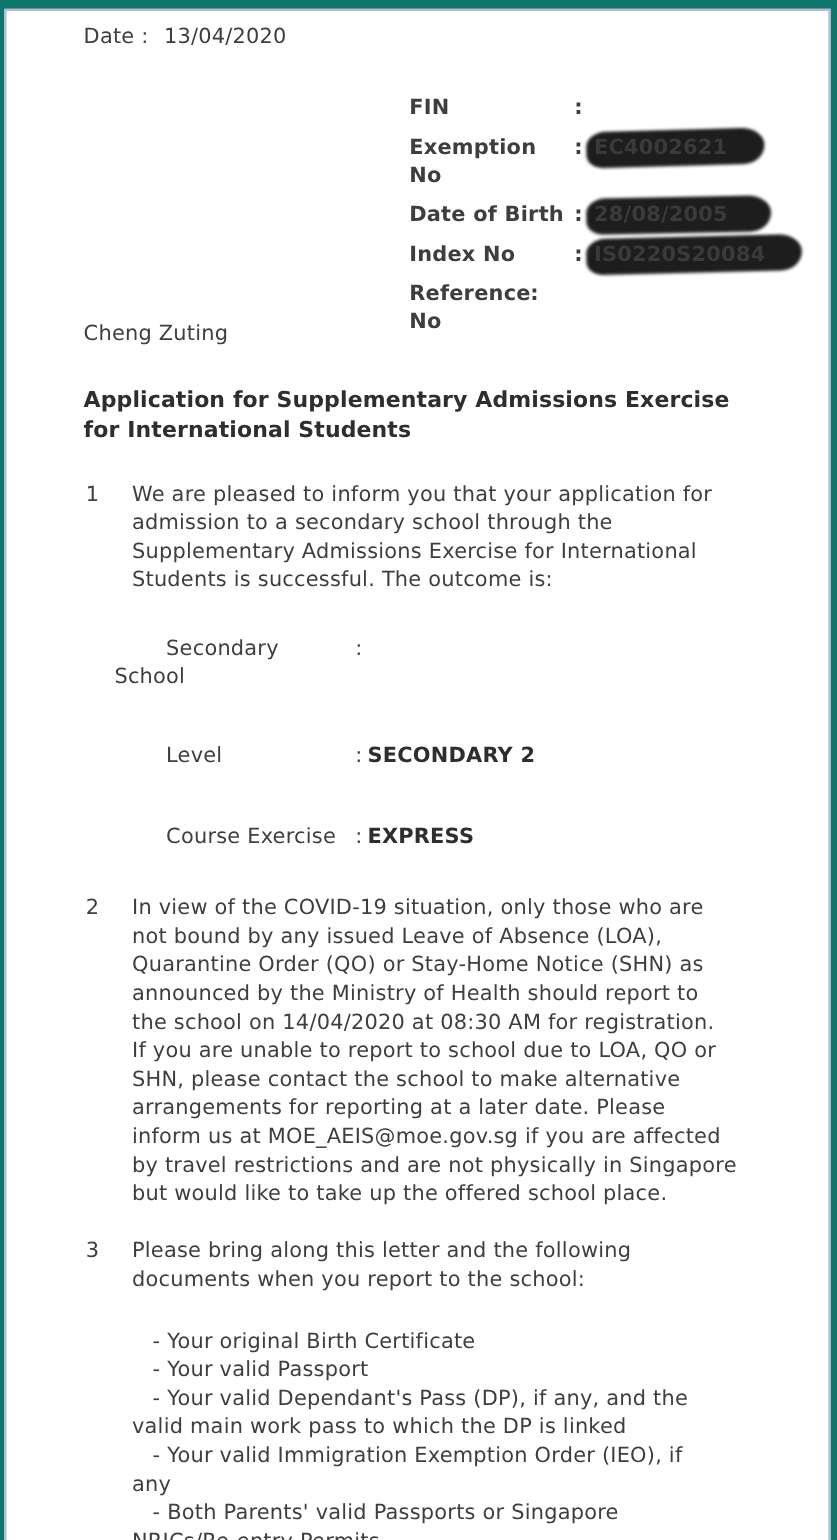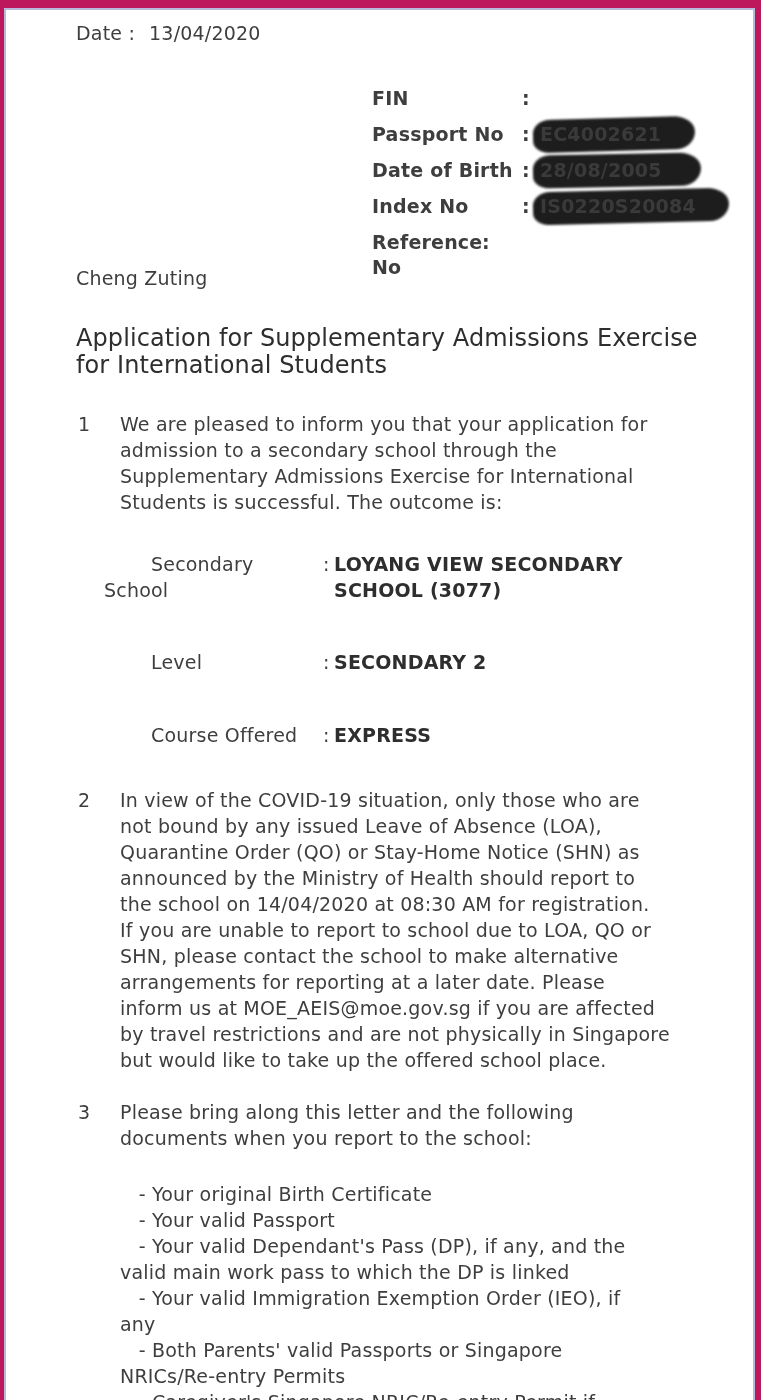--- a/index.html
+++ b/index.html
@@ -1,19 +1,19 @@
 <!DOCTYPE html>
 <html><head>
 <meta charset="utf-8">
 <style>
   * { margin:0; padding:0; box-sizing:border-box; }
   html,body { background:#ffffff; }
   .page {
     position:relative; width:761px; height:1400px; overflow:hidden;
-    background:#be185d;
+    background:#0f766e;
     font-family:"DejaVu Sans","Liberation Sans",sans-serif;
     color:#3e3e3e; font-size:19px; line-height:26px; letter-spacing:0.2px;
   }
   .sheet {
     position:absolute; left:4px; top:8px; width:751px; height:1480px;
     border:2px solid #b9b9dc; background:#ffffff;
     padding:10px 0 0 70px;
   }
   
   .date-row { margin-top:0; }
@@ -38,21 +38,21 @@
   .f4 .flabel { flex-basis:100px; width:100px; }
   .f4 .fcolon { margin-left:10px; }
   .f4 .fvalue { margin-left:4px; }
   .f4 .redact-bar { width:262px; height:37px; top:-5px; transform:rotate(-0.7deg); }
   .f4 .redact-bar::after {
     content:""; position:absolute; right:-3px; top:-7px; width:24px; height:47px;
     background:#0c0c0c; border-radius:12px; transform:rotate(6deg);
   }
   
   .title {
-    margin-top:34px; font-size:24px; font-weight:normal; color:#2e2e2e;
+    margin-top:34px; font-size:20px; font-weight:bold; color:#2e2e2e;
     line-height:27px; white-space:pre-line; letter-spacing:0.1px;
   }
   
   .para { position:relative; padding-left:44px; }
   .p1 { margin-top:32px; }
   .p2 { margin-top:36px; }
   .p3 { margin-top:26px; }
   .para-num { position:absolute; left:2px; top:0; }
   .para-text { white-space:pre-line; }
   
@@ -80,21 +80,21 @@
     <div class="head-row">
       <div class="recipient">Cheng Zuting</div>
 
       <div class="fields">
         <div class="frow f0">
           <span class="flabel">FIN</span>
           <span class="fcolon">:</span>
           <span class="fvalue"><span class="fvtext"></span></span>
         </div>
         <div class="frow f1">
-          <span class="flabel">Passport No</span>
+          <span class="flabel">Exemption No</span>
           <span class="fcolon">:</span>
           <span class="fvalue"><span class="fvtext">EC4002621</span><span class="redact-bar"></span></span>
         </div>
         <div class="frow f2">
           <span class="flabel">Date of Birth</span>
           <span class="fcolon">:</span>
           <span class="fvalue"><span class="fvtext">28/08/2005</span><span class="redact-bar"></span></span>
         </div>
         <div class="frow f3">
           <span class="flabel">Index No</span>
@@ -116,29 +116,28 @@
       <div class="para-text">We are pleased to inform you that your application for
 admission to a secondary school through the
 Supplementary Admissions Exercise for International
 Students is successful. The outcome is:</div>
     </div>
 
     <div class="outcome">
       <div class="orow orow0">
         <span class="olabel">Secondary School</span>
         <span class="ocolon">:</span>
-        <span class="ovalue">LOYANG VIEW SECONDARY SCHOOL (3077)</span>
       </div>
       <div class="orow orow1">
         <span class="olabel">Level</span>
         <span class="ocolon">:</span>
         <span class="ovalue">SECONDARY 2</span>
       </div>
       <div class="orow orow2">
-        <span class="olabel">Course Offered</span>
+        <span class="olabel">Course Exercise</span>
         <span class="ocolon">:</span>
         <span class="ovalue">EXPRESS</span>
       </div>
     </div>
 
     <div class="para p2">
       <span class="para-num">2</span>
       <div class="para-text">In view of the COVID-19 situation, only those who are
 not bound by any issued Leave of Absence (LOA),
 Quarantine Order (QO) or Stay-Home Notice (SHN) as

